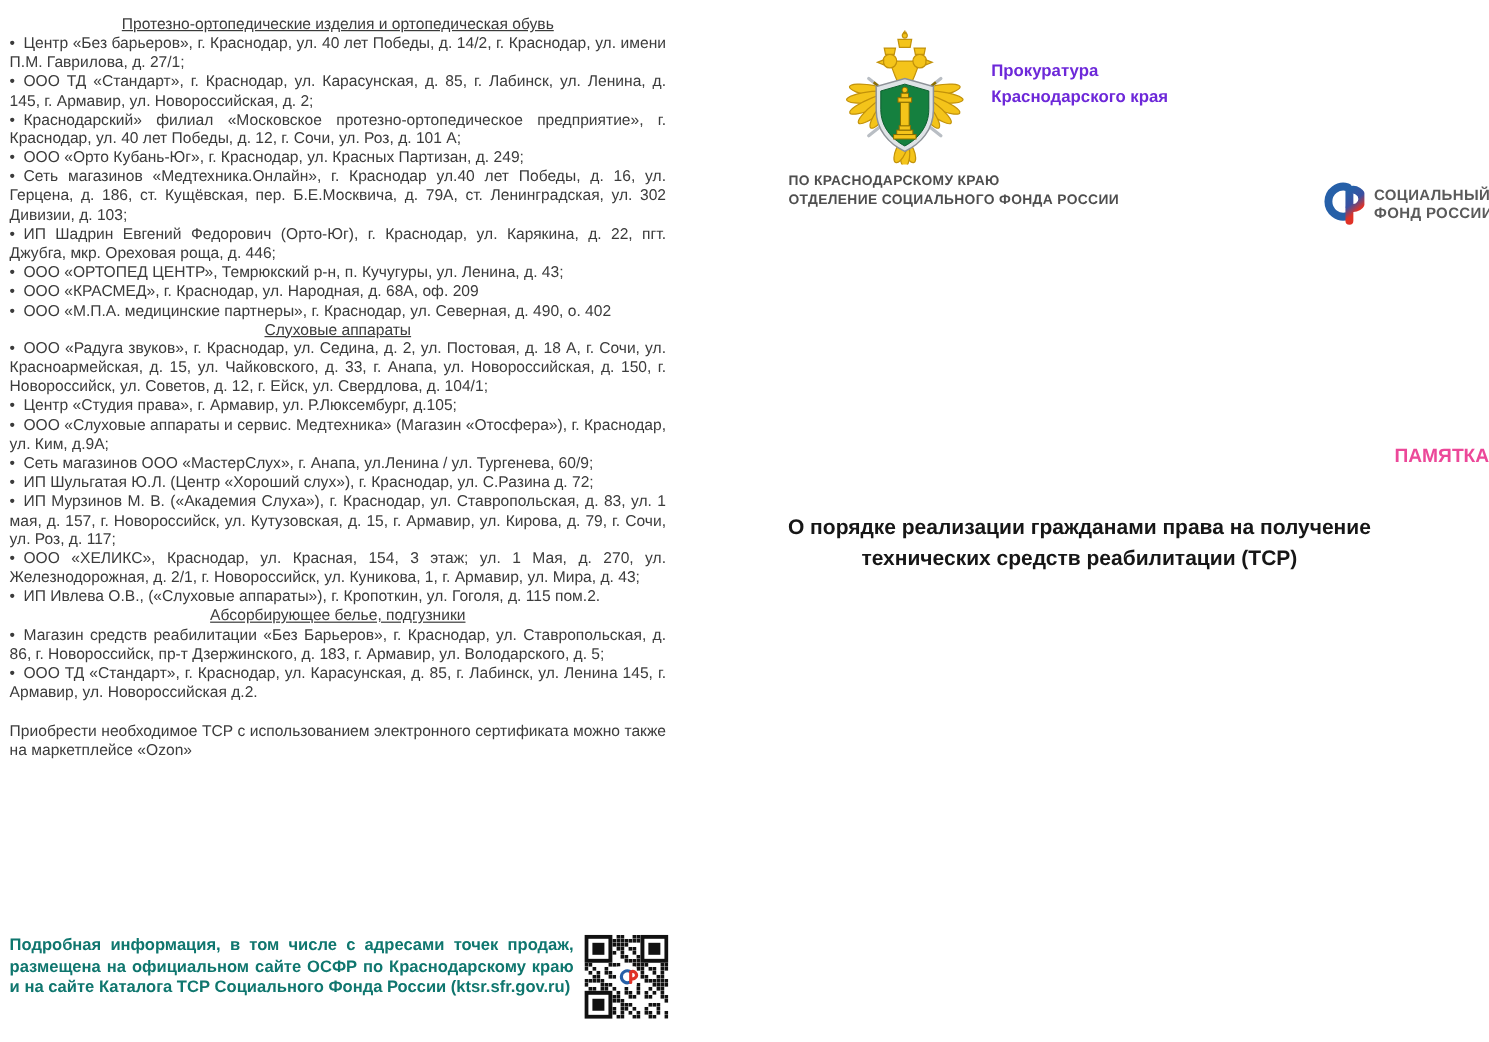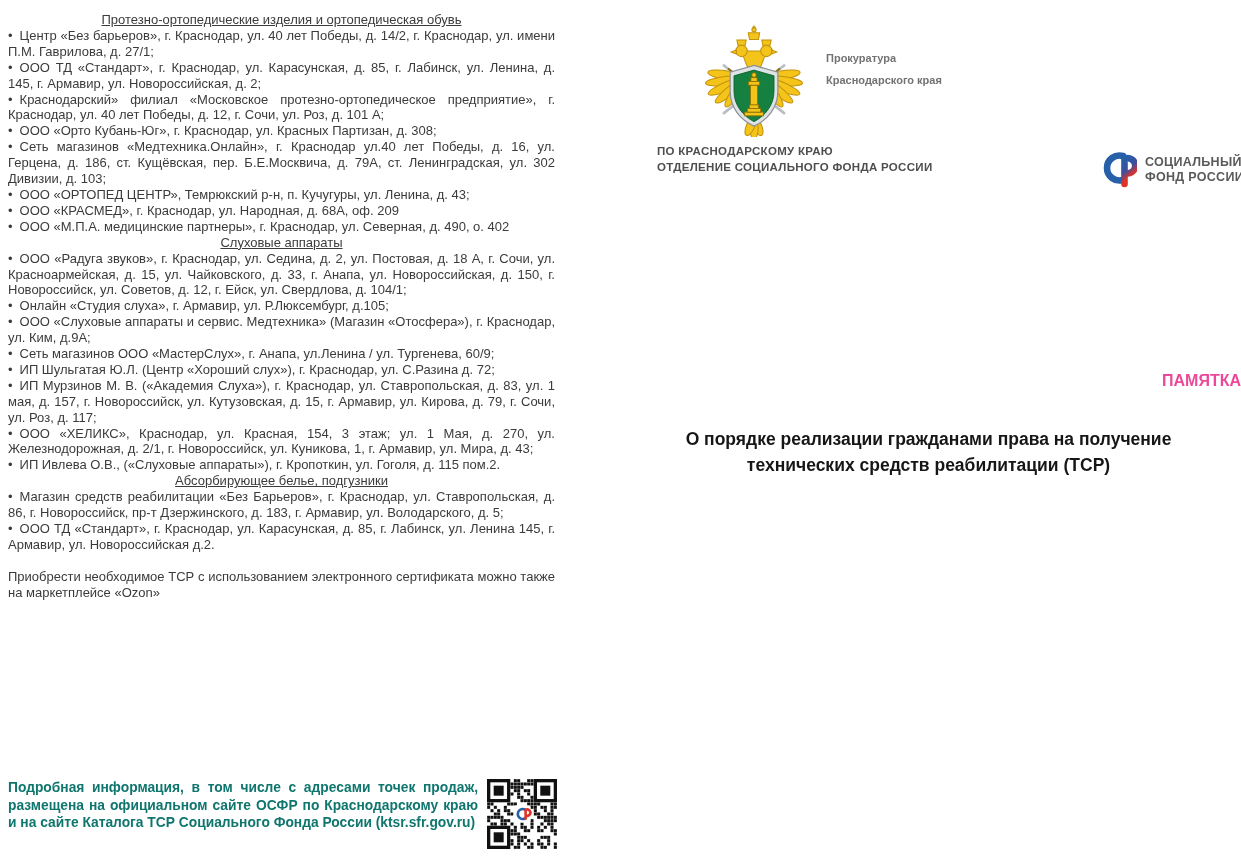--- a/index.html
+++ b/index.html
@@ -11,53 +11,54 @@
   .sec-heading{text-align:center;text-decoration:underline;font-weight:500;}
   .item{text-align:justify;}
   .item::before{content:"\2022";margin-right:7px;}
   .note{text-align:justify;margin-top:16px;}
   .footer-row{position:absolute;left:8px;top:779px;width:550px;display:flex;gap:9px;align-items:flex-start;}
   .footer-text{width:470px;font-size:13.8px;line-height:17.6px;font-weight:700;color:#0f766e;text-align:justify;}
   .qr-wrap{width:70px;height:70px;flex:0 0 auto;}
 
   
   .emblem{position:absolute;left:701px;top:25px;}
-  .prok-name{position:absolute;left:826px;top:47px;font-size:11px;line-height:22px;font-weight:700;color:#737373;}
+  .prok-name{position:absolute;left:826px;top:47px;font-size:14px;line-height:22px;font-weight:700;color:#6d28d9;}
   .dept{position:absolute;left:657px;top:143px;font-size:11.5px;line-height:16px;font-weight:700;color:#4e4e4e;letter-spacing:.3px;}
   .sfr{position:absolute;left:1095px;top:147px;display:flex;align-items:center;gap:8px;}
   .sfr-text{font-size:12.5px;line-height:15px;font-weight:700;color:#5a5a5a;letter-spacing:.3px;}
   .doc-type{position:absolute;left:620px;top:372px;width:621px;text-align:right;
             font-size:16px;font-weight:700;color:#ec4899;}
-  .main-title{position:absolute;left:653px;top:426px;width:551px;text-align:center;
+  .main-title{position:absolute;left:624px;top:426px;width:551px;text-align:center;
             font-size:17.5px;line-height:26px;font-weight:700;color:#161616;}
   .year{position:absolute;left:620px;top:829px;width:621px;text-align:center;font-size:14.5px;color:#3b3b3b;margin-top:44px;}
 </style>
 </head>
 <body>
 
 <div class="canvas">
 
   <div class="left-col">
 
     <div>
       <div class="sec-heading">Протезно-ортопедические изделия и ортопедическая обувь</div>
       <div class="item">Центр «Без барьеров», г. Краснодар, ул. 40 лет Победы, д. 14/2, г. Краснодар, ул. имени П.М. Гаврилова, д. 27/1;</div>
       <div class="item">ООО ТД «Стандарт», г. Краснодар, ул. Карасунская, д. 85, г. Лабинск, ул. Ленина, д. 145, г. Армавир, ул. Новороссийская, д. 2;</div>
       <div class="item">Краснодарский» филиал «Московское протезно-ортопедическое предприятие», г. Краснодар, ул. 40 лет Победы, д. 12, г. Сочи, ул. Роз, д. 101 А;</div>
-      <div class="item">ООО «Орто Кубань-Юг», г. Краснодар, ул. Красных Партизан, д. 308;</div>
+      <div class="item">ООО «Орто Кубань-Юг», г. Краснодар, ул. Красных Партизан, д. 249;</div>
       <div class="item">Сеть магазинов «Медтехника.Онлайн», г. Краснодар ул.40 лет Победы, д. 16, ул. Герцена, д. 186, ст. Кущёвская, пер. Б.Е.Москвича, д. 79А, ст. Ленинградская, ул. 302 Дивизии, д. 103;</div>
+      <div class="item">ИП Шадрин Евгений Федорович (Орто-Юг), г. Краснодар, ул. Карякина, д. 22, пгт. Джубга, мкр. Ореховая роща, д. 446;</div>
       <div class="item">ООО «ОРТОПЕД ЦЕНТР», Темрюкский р-н, п. Кучугуры, ул. Ленина, д. 43;</div>
       <div class="item">ООО «КРАСМЕД», г. Краснодар, ул. Народная, д. 68А, оф. 209</div>
       <div class="item">ООО «М.П.А. медицинские партнеры», г. Краснодар, ул. Северная, д. 490, о. 402</div>
     </div>
 
     <div>
       <div class="sec-heading">Слуховые аппараты</div>
       <div class="item">ООО «Радуга звуков», г. Краснодар, ул. Седина, д. 2, ул. Постовая, д. 18 А, г. Сочи, ул. Красноармейская, д. 15, ул. Чайковского, д. 33, г. Анапа, ул. Новороссийская, д. 150, г. Новороссийск, ул. Советов, д. 12, г. Ейск, ул. Свердлова, д. 104/1;</div>
-      <div class="item">Онлайн «Студия слуха», г. Армавир, ул. Р.Люксембург, д.105;</div>
+      <div class="item">Центр «Студия права», г. Армавир, ул. Р.Люксембург, д.105;</div>
       <div class="item">ООО «Слуховые аппараты и сервис. Медтехника» (Магазин «Отосфера»), г. Краснодар, ул. Ким, д.9А;</div>
       <div class="item">Сеть магазинов ООО «МастерСлух», г. Анапа, ул.Ленина / ул. Тургенева, 60/9;</div>
       <div class="item">ИП Шульгатая Ю.Л. (Центр «Хороший слух»), г. Краснодар, ул. С.Разина д. 72;</div>
       <div class="item">ИП Мурзинов М. В. («Академия Слуха»), г. Краснодар, ул. Ставропольская, д. 83, ул. 1 мая, д. 157, г. Новороссийск, ул. Кутузовская, д. 15, г. Армавир, ул. Кирова, д. 79, г. Сочи, ул. Роз, д. 117;</div>
       <div class="item">ООО «ХЕЛИКС», Краснодар, ул. Красная, 154, 3 этаж; ул. 1 Мая, д. 270, ул. Железнодорожная, д. 2/1, г. Новороссийск, ул. Куникова, 1, г. Армавир, ул. Мира, д. 43;</div>
       <div class="item">ИП Ивлева О.В., («Слуховые аппараты»), г. Кропоткин, ул. Гоголя, д. 115 пом.2.</div>
     </div>
 
     <div>
       <div class="sec-heading">Абсорбирующее белье, подгузники</div>

